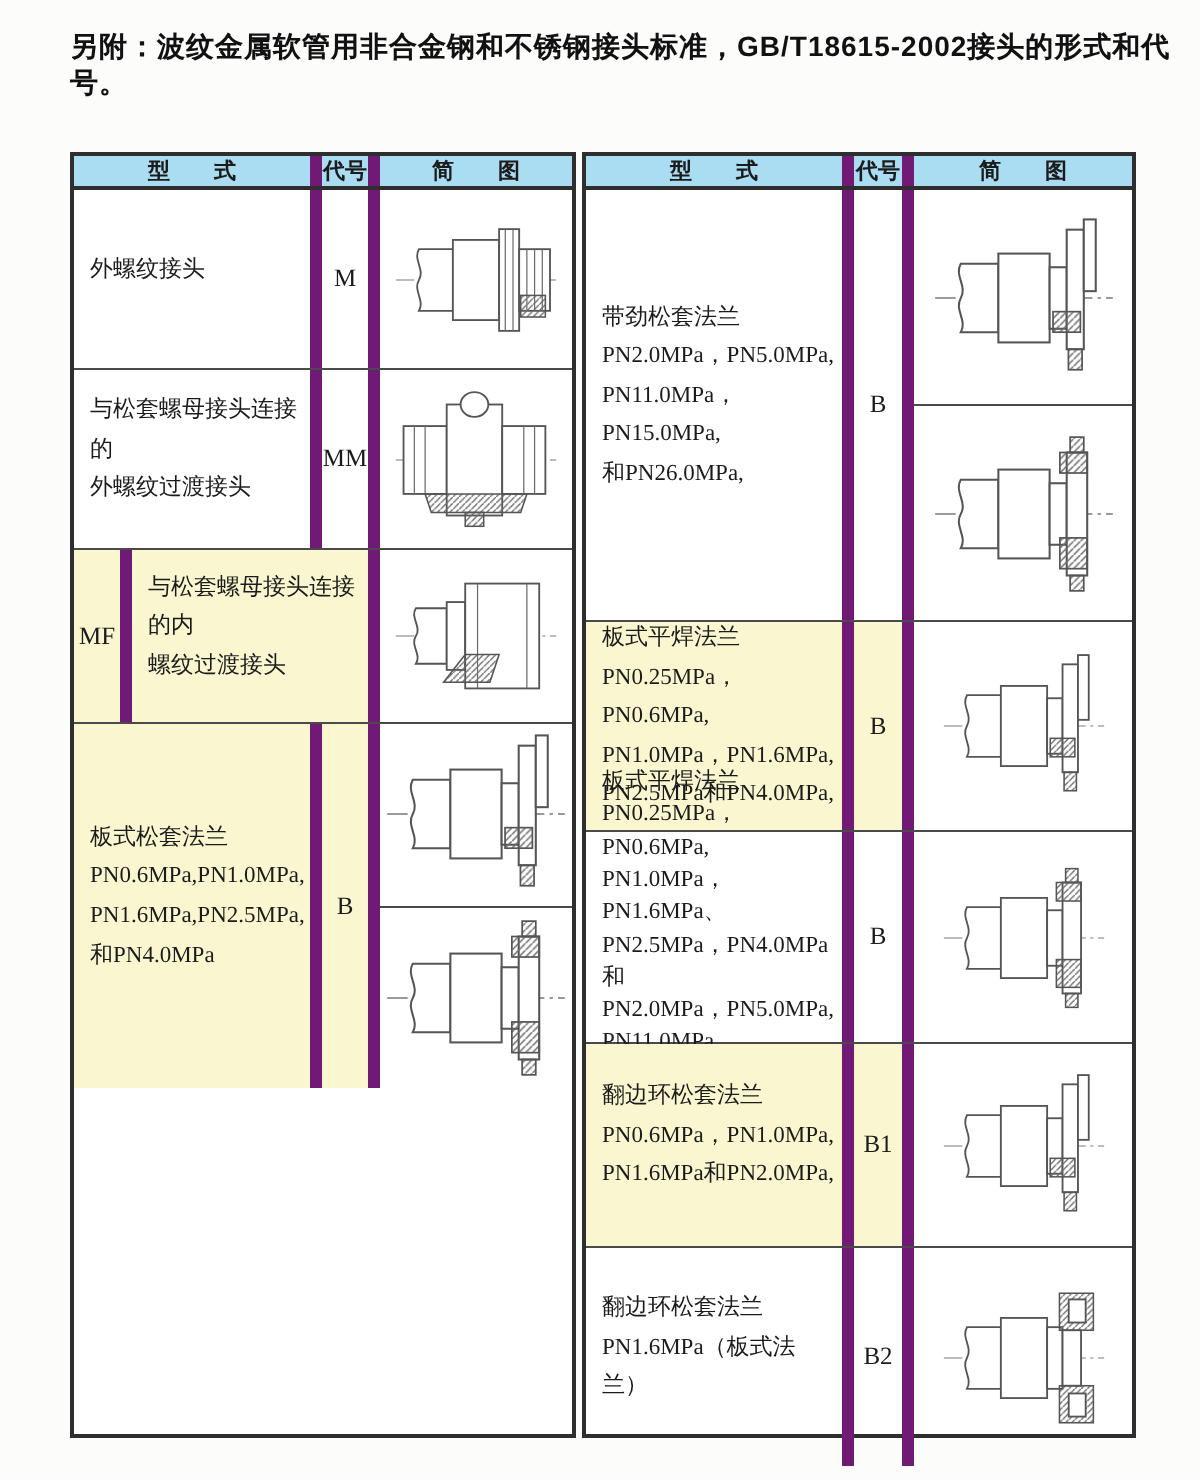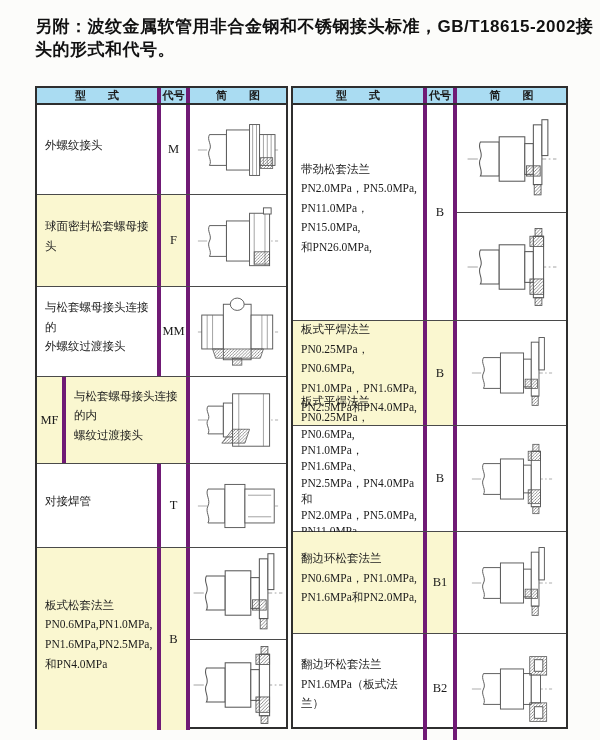--- a/index.html
+++ b/index.html
@@ -7,21 +7,21 @@
     width:600px;height:740px;
     background:#fcfcfa;
     font-family:"Liberation Serif","DejaVu Serif",serif;
     color:#1b1b1b;
     position:relative;
     overflow:hidden;
   }
   .page-title{
     font-family:"Liberation Sans","DejaVu Sans",sans-serif;
     font-weight:bold;
-    font-size:17px;
+    font-size:14px;
     letter-spacing:.5px;
     margin:15px 0 0 35px;
     color:#111;
   }
   .tables{
     display:flex;
     margin:25px 0 0 35px;
   }
   .tbl{
     border:2px solid #2e2e2e;
@@ -36,21 +36,21 @@
   .hdr{
     background:#aadcf2;
     border-bottom:2px solid #2e2e2e;
     height:17px;
     font-family:"Liberation Sans","DejaVu Sans",sans-serif;
     font-weight:bold;
     font-size:11px;
   }
   .cell{
     box-sizing:border-box;
-    border-right:4px solid #701a75;
+    border-right:6px solid #701a75;
     display:flex;
     align-items:center;
   }
   .cell:last-child{border-right:none;}
   .c-type{padding:2px 4px 10px 8px;}
   .c-code{justify-content:center;font-size:12.5px;}
   .c-diag{justify-content:center;padding:0;flex-direction:column;align-items:stretch;}
   .tbl-left  .c-type{width:124px;}
   .tbl-left  .c-code{width:29px;}
   .tbl-left  .c-diag{flex:1;}
@@ -189,36 +189,20 @@
       <div class="cell c-diag">
         <div class="sub">
             <svg class="diag-s" viewBox="0 0 110 96">
               <use href="#g-axis"></use>
               <use href="#g-m"></use>
             </svg>
           </div>
       </div>
     </div>
 
-    <div class="row" style="height:92px">
-      <div class="cell c-type hl">
-          <span class="typetext">球面密封松套螺母接头</span>
-        </div>
-      <div class="cell c-code hl">
-          <span>F</span>
-        </div>
-      <div class="cell c-diag">
-        <div class="sub">
-            <svg class="diag-s" viewBox="0 0 110 96">
-              <use href="#g-axis"></use>
-              <use href="#g-f"></use>
-            </svg>
-          </div>
-      </div>
-    </div>
 
     <div class="row" style="height:90px">
       <div class="cell c-type">
           <span class="typetext">与松套螺母接头连接的
 外螺纹过渡接头</span>
         </div>
       <div class="cell c-code">
           <span>MM</span>
         </div>
       <div class="cell c-diag">
@@ -242,36 +226,20 @@
       <div class="cell c-diag">
         <div class="sub">
             <svg class="diag-s" viewBox="0 0 110 96">
               <use href="#g-axis"></use>
               <use href="#g-mf"></use>
             </svg>
           </div>
       </div>
     </div>
 
-    <div class="row" style="height:84px">
-      <div class="cell c-type">
-          <span class="typetext">对接焊管</span>
-        </div>
-      <div class="cell c-code">
-          <span>T</span>
-        </div>
-      <div class="cell c-diag">
-        <div class="sub">
-            <svg class="diag-s" viewBox="0 0 110 96">
-              <use href="#g-axis"></use>
-              <use href="#g-t"></use>
-            </svg>
-          </div>
-      </div>
-    </div>
 
     <div class="row" style="height:182px">
       <div class="cell c-type hl">
           <span class="typetext">板式松套法兰
 PN0.6MPa,PN1.0MPa,
 PN1.6MPa,PN2.5MPa,
 和PN4.0MPa</span>
         </div>
       <div class="cell c-code hl">
           <span>B</span>

